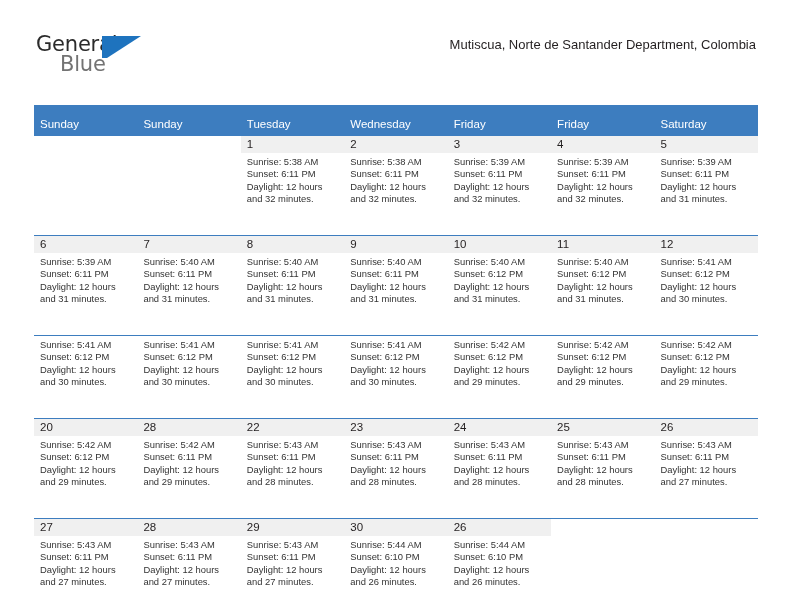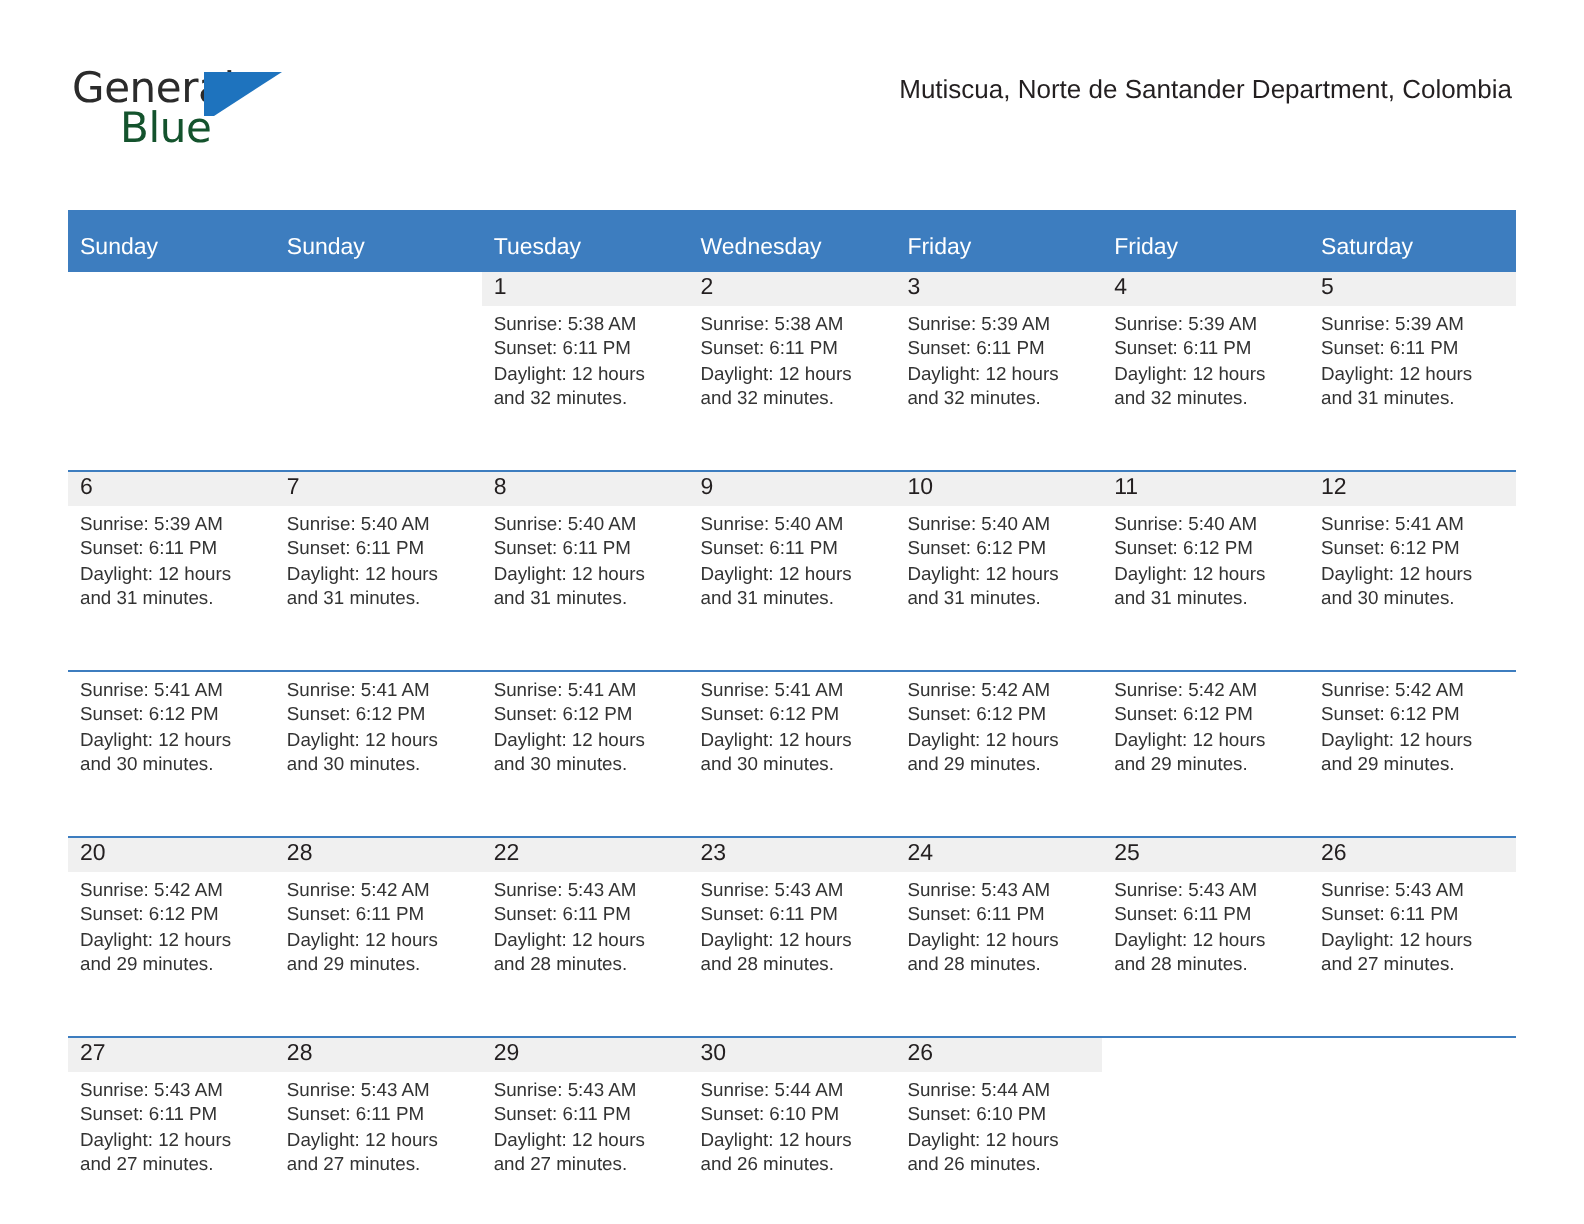--- a/index.html
+++ b/index.html
@@ -38,21 +38,21 @@
     letter-spacing: -0.2px;
     color: #2b2b2b;
     font-family: "DejaVu Sans", sans-serif;
   }
   .brand-blue {
     position: absolute;
     left: 24px;
     top: 20px;
     font-size: 21px;
     letter-spacing: -0.2px;
-    color: #14532d;
+    color: #737373;
     font-family: "DejaVu Sans", sans-serif;
   }
   .brand-mark {
     position: absolute;
     left: 66px;
     top: 4px;
     width: 39px;
     height: 22px;
   }
   .brand-mark .bar {

